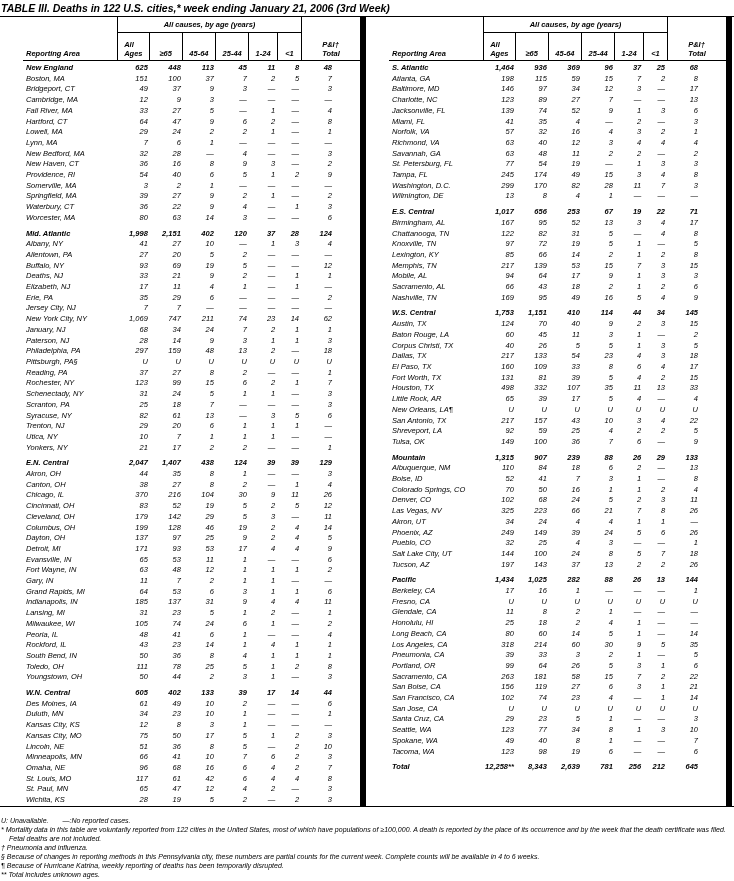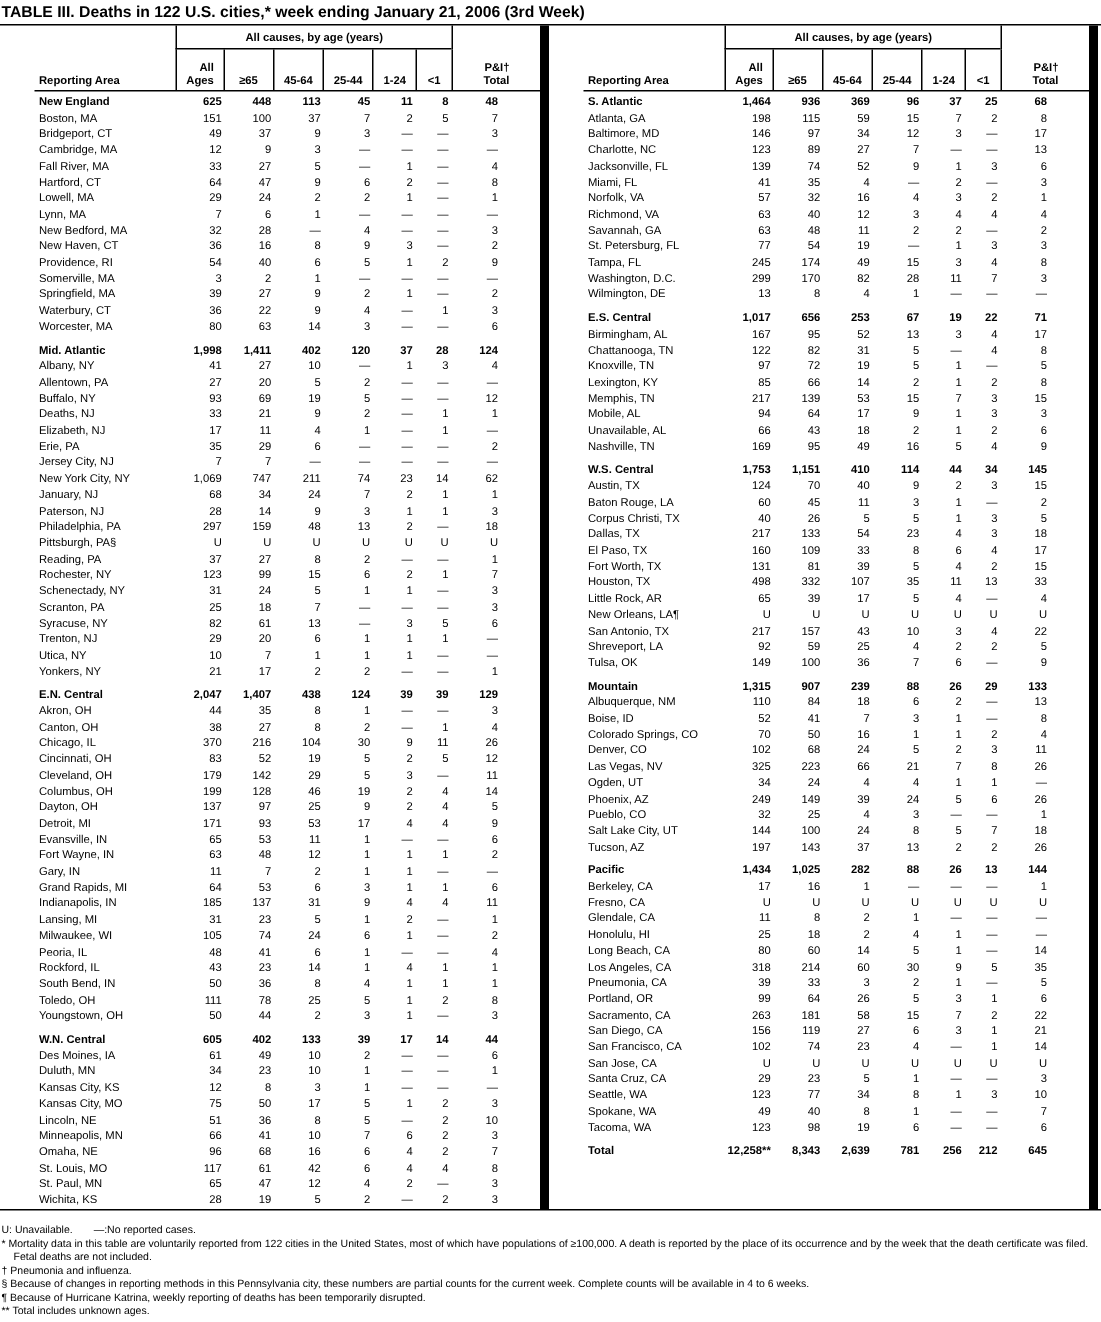--- a/index.html
+++ b/index.html
@@ -1,27 +1,27 @@
 <!DOCTYPE html>
 <html><head>
 <meta charset="utf-8">
 <style>
   html,body{margin:0;padding:0;background:#fff;width:734px;height:881px;overflow:hidden;}
   body{font-family:"Liberation Sans", sans-serif;color:#000;}
-  .page{width:734px;height:833px;position:relative;}
+  .page{width:734px;height:833px;position:relative;font-style:italic;}
   .title{font-weight:bold;font-size:10.5px;line-height:13px;padding:2px 0 1px 1px;white-space:nowrap;}
   .table{display:flex;border-top:1px solid #000;border-bottom:1.5px solid #000;}
   .half{width:366px;box-sizing:border-box;border-right:6px solid #000000;display:flex;flex-direction:column;padding-left:23px;}
   .thead{border-bottom:1.5px solid #000;}
   .h1{display:flex;height:16px;}
   .h1 .name-sp{width:102px;box-sizing:border-box;}
   .h1 .group{width:199px;box-sizing:border-box;border-left:1px solid #000;border-bottom:1px solid #000;text-align:center;font-weight:bold;font-size:7.5px;line-height:15px;}
   .h1 .pi-sp{width:64px;box-sizing:border-box;border-left:1px solid #000;}
   .h2{display:flex;height:27px;}
-  .h2 .cell{box-sizing:border-box;display:flex;align-items:flex-end;justify-content:center;text-align:right;font-weight:bold;font-size:7.5px;line-height:8.5px;white-space:pre-line;padding-bottom:2px;}
+  .h2 .cell{box-sizing:border-box;display:flex;align-items:flex-end;justify-content:center;text-align:left;font-weight:bold;font-size:7.5px;line-height:8.5px;white-space:pre-line;padding-bottom:2px;}
   .h2 .c-name{justify-content:flex-start;text-align:right;padding-left:3px;}
   .h2 .bl{border-left:1px solid #000;}
   .c-name{width:102px;}
   .c0{width:34px;}.c1{width:36px;}.c2{width:36px;}.c3{width:36px;}.c4{width:31px;}.c5{width:26px;}.c6{width:64px;}
   .tbody{padding-top:2px;font-size:7.5px;line-height:10.7px;}
   .tr{display:flex;white-space:nowrap;}
   .tr.region{font-weight:bold;margin-top:5px;}
   .tbody .tr:first-child{margin-top:0;}
   .tr.total{font-weight:bold;margin-top:5px;}
   .td{box-sizing:border-box;}
@@ -207,21 +207,21 @@
             <span class="td num c1">63</span>
             <span class="td num c2">14</span>
             <span class="td num c3">3</span>
             <span class="td num c4">—</span>
             <span class="td num c5">—</span>
             <span class="td num c6">6</span>
           </div>
           <div class="tr region">
             <span class="td name">Mid. Atlantic</span>
             <span class="td num c0">1,998</span>
-            <span class="td num c1">1,411</span>
+            <span class="td num c1">2,151</span>
             <span class="td num c2">402</span>
             <span class="td num c3">120</span>
             <span class="td num c4">37</span>
             <span class="td num c5">28</span>
             <span class="td num c6">124</span>
           </div>
           <div class="tr">
             <span class="td name">Albany, NY</span>
             <span class="td num c0">41</span>
             <span class="td num c1">27</span>
@@ -959,21 +959,21 @@
             <span class="td name">Mobile, AL</span>
             <span class="td num c0">94</span>
             <span class="td num c1">64</span>
             <span class="td num c2">17</span>
             <span class="td num c3">9</span>
             <span class="td num c4">1</span>
             <span class="td num c5">3</span>
             <span class="td num c6">3</span>
           </div>
           <div class="tr">
-            <span class="td name">Unavailable, AL</span>
+            <span class="td name">Sacramento, AL</span>
             <span class="td num c0">66</span>
             <span class="td num c1">43</span>
             <span class="td num c2">18</span>
             <span class="td num c3">2</span>
             <span class="td num c4">1</span>
             <span class="td num c5">2</span>
             <span class="td num c6">6</span>
           </div>
           <div class="tr">
             <span class="td name">Nashville, TN</span>
@@ -1169,21 +1169,21 @@
             <span class="td name">Las Vegas, NV</span>
             <span class="td num c0">325</span>
             <span class="td num c1">223</span>
             <span class="td num c2">66</span>
             <span class="td num c3">21</span>
             <span class="td num c4">7</span>
             <span class="td num c5">8</span>
             <span class="td num c6">26</span>
           </div>
           <div class="tr">
-            <span class="td name">Ogden, UT</span>
+            <span class="td name">Akron, UT</span>
             <span class="td num c0">34</span>
             <span class="td num c1">24</span>
             <span class="td num c2">4</span>
             <span class="td num c3">4</span>
             <span class="td num c4">1</span>
             <span class="td num c5">1</span>
             <span class="td num c6">—</span>
           </div>
           <div class="tr">
             <span class="td name">Phoenix, AZ</span>
@@ -1319,21 +1319,21 @@
             <span class="td name">Sacramento, CA</span>
             <span class="td num c0">263</span>
             <span class="td num c1">181</span>
             <span class="td num c2">58</span>
             <span class="td num c3">15</span>
             <span class="td num c4">7</span>
             <span class="td num c5">2</span>
             <span class="td num c6">22</span>
           </div>
           <div class="tr">
-            <span class="td name">San Diego, CA</span>
+            <span class="td name">San Boise, CA</span>
             <span class="td num c0">156</span>
             <span class="td num c1">119</span>
             <span class="td num c2">27</span>
             <span class="td num c3">6</span>
             <span class="td num c4">3</span>
             <span class="td num c5">1</span>
             <span class="td num c6">21</span>
           </div>
           <div class="tr">
             <span class="td name">San Francisco, CA</span>

